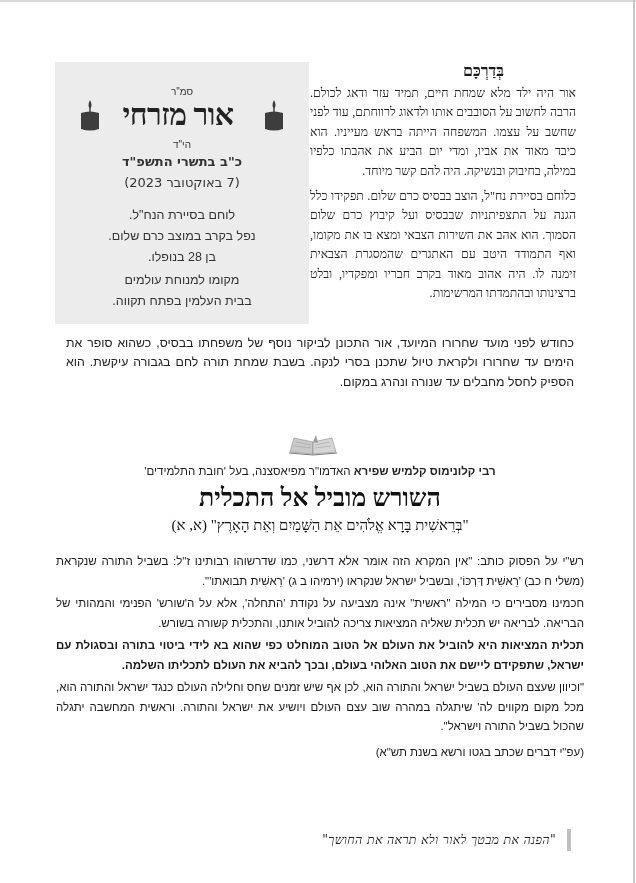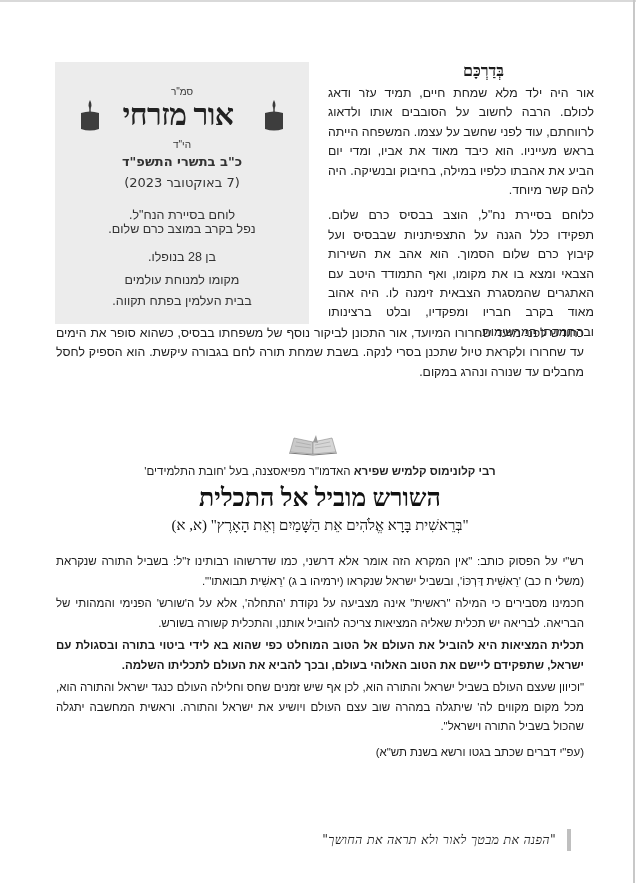--- a/index.html
+++ b/index.html
@@ -22,26 +22,26 @@
   .m-hyd{position:absolute;top:77px;left:0;right:0;font-size:10px;color:#333;
          font-family:"Liberation Sans",sans-serif;}
   .m-date1{position:absolute;top:92px;left:0;right:0;font-size:13px;font-weight:bold;color:#333;}
   .m-date2{position:absolute;top:113px;left:0;right:0;font-size:13px;font-weight:normal;color:#333;}
   .m-line{position:absolute;left:0;right:0;font-size:12.5px;color:#333;
           font-family:"Liberation Sans",sans-serif;}
 
   
   .article-title{position:absolute;left:404px;top:62px;width:100px;text-align:right;
                  font-family:"Liberation Serif",serif;font-weight:bold;font-size:16px;direction:rtl;}
-  .article{position:absolute;left:328px;top:84px;width:266px;direction:rtl;text-align:justify;
-           font-family:Liberation Sans, sans-serif;font-size:12.3px;line-height:19.4px;color:#222;}
+  .article{position:absolute;left:310px;top:84px;width:266px;direction:rtl;text-align:justify;
+           font-family:Liberation Serif, serif;font-size:12.3px;line-height:19.4px;color:#222;}
   .article p{margin:0 0 6px 0;}
   .article-full{position:absolute;left:56px;top:324px;width:528px;direction:rtl;text-align:justify;
                 font-family:"Liberation Sans",sans-serif;font-size:12.3px;line-height:19.4px;color:#222;}
-  .article-full p{margin:0;}
+  .article-full p{margin:10px;}
 
   
   .book{position:absolute;left:288px;top:434px;width:50px;height:22px;}
 
   
   .sec2{position:absolute;left:56px;top:462px;width:528px;direction:rtl;text-align:center;}
   .rabbi{font-family:"Liberation Sans",sans-serif;font-size:11.5px;font-weight:bold;color:#222;
          margin:0;line-height:18px;}
   .rabbi .light{font-weight:normal;}
   .sec2-title{font-family:"Liberation Serif",serif;font-size:25px;font-weight:bold;color:#111;
@@ -75,21 +75,21 @@
       <path d="M11 2 C13 6 13 9 11 11 C9 9 9 6 11 2 Z" fill="#3a3a3a"></path>
       <rect x="10.3" y="10" width="1.4" height="4" fill="#3a3a3a"></rect>
       <path d="M2 15 Q11 12 20 15 L20 31 Q11 34 2 31 Z" fill="#3d3d3d"></path>
     </svg>
     <div class="m-title-small">סמ"ר</div>
     <div class="m-name">אור מזרחי</div>
     <div class="m-hyd">הי"ד</div>
     <div class="m-date1">כ"ב בתשרי התשפ"ד</div>
     <div class="m-date2">(7 באוקטובר 2023)</div>
     <div class="m-line" style="top:146px">לוחם בסיירת הנח"ל.</div>
-    <div class="m-line" style="top:160px">נפל בקרב במוצב כרם שלום.</div>
+    <div class="m-line" style="top:167px">נפל בקרב במוצב כרם שלום.</div>
     <div class="m-line" style="top:188px">בן 28 בנופלו.</div>
     <div class="m-line" style="top:211px">מקומו למנוחת עולמים</div>
     <div class="m-line" style="top:232px">בבית העלמין בפתח תקווה.</div>
   </div>
 
   <div class="article-title">בְּדַרְכָּם</div>
   <div class="article">
     <p>אור היה ילד מלא שמחת חיים, תמיד עזר ודאג לכולם. הרבה לחשוב על הסובבים אותו ולדאוג לרווחתם, עוד לפני שחשב על עצמו. המשפחה הייתה בראש מעייניו. הוא כיבד מאוד את אביו, ומדי יום הביע את אהבתו כלפיו במילה, בחיבוק ובנשיקה. היה להם קשר מיוחד.</p>
     <p>כלוחם בסיירת נח"ל, הוצב בבסיס כרם שלום. תפקידו כלל הגנה על התצפיתניות שבבסיס ועל קיבוץ כרם שלום הסמוך. הוא אהב את השירות הצבאי ומצא בו את מקומו, ואף התמודד היטב עם האתגרים שהמסגרת הצבאית זימנה לו. היה אהוב מאוד בקרב חבריו ומפקדיו, ובלט ברצינותו ובהתמדתו המרשימות.</p>
   </div>

